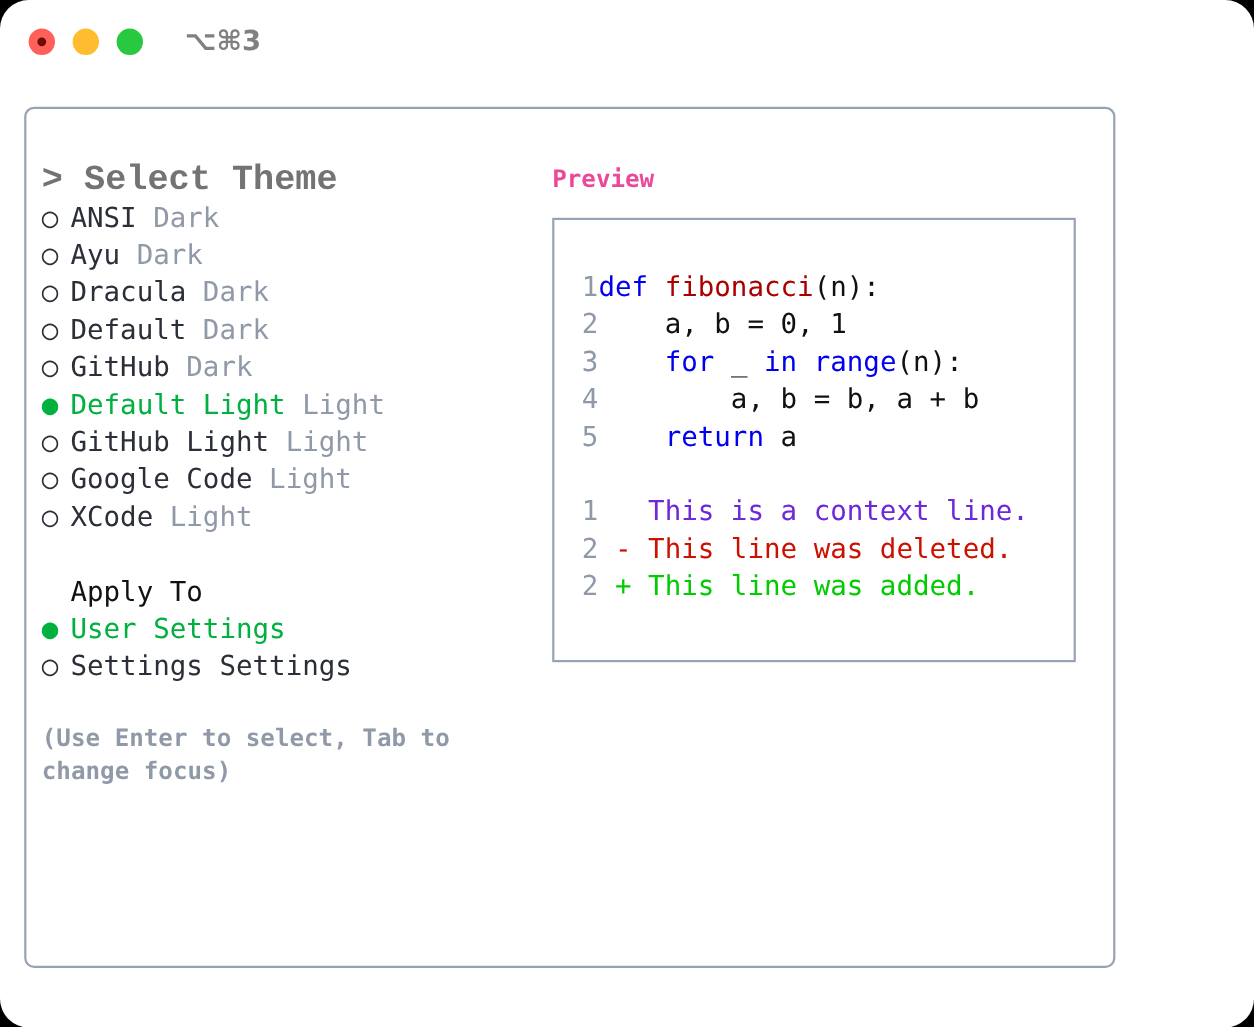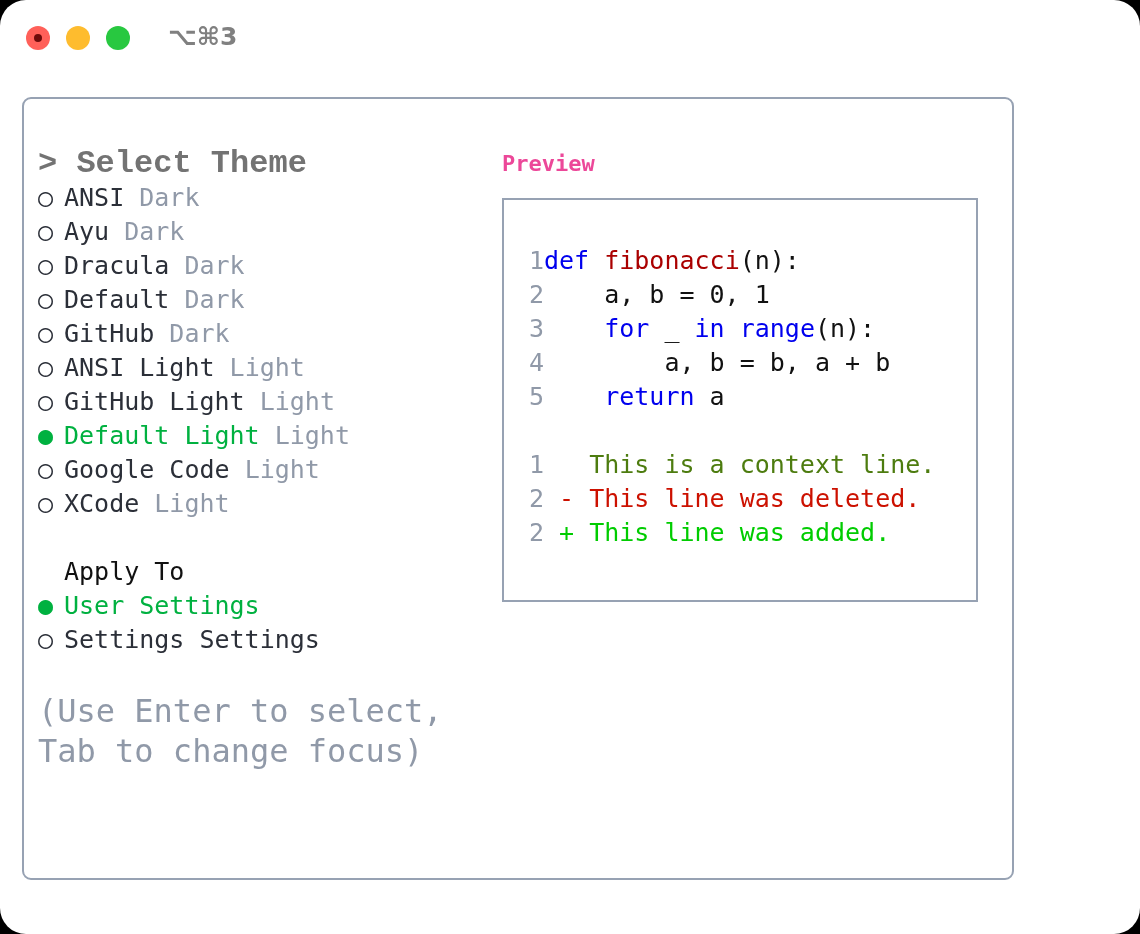--- a/index.html
+++ b/index.html
@@ -111,26 +111,27 @@
   .section-label {
     font-size: 25px;
     color: #111111;
     line-height: 34px;
     white-space: pre;
     padding-left: 26px;
     display: block;
   }
   .spacer-sm { height: 34px; }
   .hint {
-    font-size: 32px;
+    font-size: 22px;
     color: #9099a8;
-    line-height: 40px;
+    line-height: 30px;
     white-space: pre-wrap;
     width: 420px;
     display: block;
+    font-weight: bold;
   }
 
   
   .right-col {
     position: absolute;
     left: 478px; top: 48px;
     width: 490px;
   }
   .preview-title {
     font-size: 22px;
@@ -157,21 +158,21 @@
   }
   .ln {
     display: inline-block;
     width: 28px;
     text-align: right;
     color: #9099a8;
   }
   .tok-kw   { color: #0000ee; }
   .tok-fn   { color: #aa0000; }
   .tok-pl   { color: #111111; }
-  .diff-ctx { color: #4d7c0f; }
+  .diff-ctx { color: #6d28d9; }
   .diff-del { color: #cc1100; }
   .diff-add { color: #00cc00; }
   .code-gap { height: 34px; }
 </style>
 </head>
 <body>
 
 <div class="window">
 
   <div class="titlebar">
@@ -186,23 +187,22 @@
   <div class="panel">
 
     <div class="left-col">
       <div class="list-header">&gt; Select Theme</div>
       <div id="theme-items">
           <div class="opt-row"><span class="marker">○</span><span>ANSI </span><span class="cat">Dark</span></div>
           <div class="opt-row"><span class="marker">○</span><span>Ayu </span><span class="cat">Dark</span></div>
           <div class="opt-row"><span class="marker">○</span><span>Dracula </span><span class="cat">Dark</span></div>
           <div class="opt-row"><span class="marker">○</span><span>Default </span><span class="cat">Dark</span></div>
           <div class="opt-row"><span class="marker">○</span><span>GitHub </span><span class="cat">Dark</span></div>
-          <div class="opt-row"><span class="marker">○</span><span>ANSI Light </span><span class="cat">Light</span></div>
+          <div class="opt-row selected"><span class="marker">●</span><span>Default Light </span><span class="cat">Light</span></div>
           <div class="opt-row"><span class="marker">○</span><span>GitHub Light </span><span class="cat">Light</span></div>
-          <div class="opt-row selected"><span class="marker">●</span><span>Default Light </span><span class="cat">Light</span></div>
           <div class="opt-row"><span class="marker">○</span><span>Google Code </span><span class="cat">Light</span></div>
           <div class="opt-row"><span class="marker">○</span><span>XCode </span><span class="cat">Light</span></div>
         </div>
 
       <div class="spacer-sm"></div>
 
       <div class="section-label">Apply To</div>
       <div id="apply-items">
           <div class="opt-row selected"><span class="marker">●</span><span>User Settings</span></div>
           <div class="opt-row"><span class="marker">○</span><span>Settings Settings</span></div>

